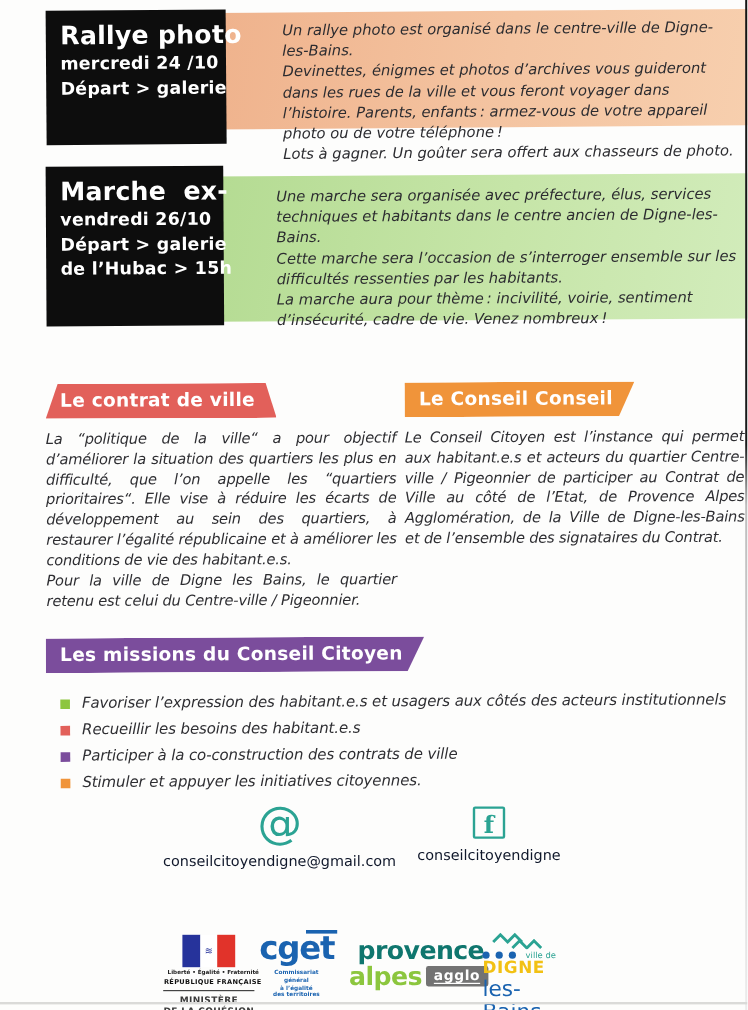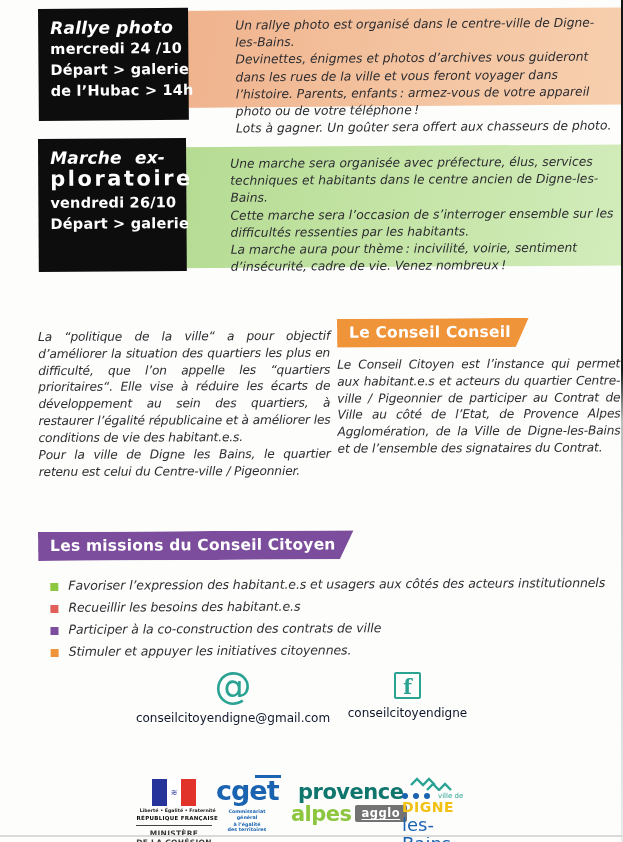--- a/index.html
+++ b/index.html
@@ -14,21 +14,21 @@
   .scan-bottom-line{position:absolute;left:0;right:0;bottom:5px;height:2px;background:#dadad8;}
 
   
   .event-row{position:absolute;left:38px;right:0;}
   #row1{top:9px;height:112px;transform:rotate(-0.45deg);transform-origin:left top;}
   #row2{top:139px;height:133px;transform:rotate(-0.35deg);transform-origin:left top;}
   .event-black{position:absolute;left:0;top:0;background:#0d0d0d;color:#fff;z-index:2;
     padding:10px 10px 8px 12px;box-sizing:border-box;}
   #row1 .event-black{width:150px;height:112px;}
   #row2 .event-black{width:148px;height:133px;}
-  .event-title{font-size:17px;font-weight:700;letter-spacing:0.2px;line-height:1.13;white-space:nowrap;font-style:italic;}
+  .event-title{font-size:21px;font-weight:700;letter-spacing:0.2px;line-height:1.13;white-space:nowrap;}
   #row2 .event-title{word-spacing:7px;}
   .event-title2:empty{display:none;}
   .event-title2{font-size:21px;font-weight:700;letter-spacing:2.5px;line-height:1.13;}
   .event-line{font-size:14.5px;font-weight:700;letter-spacing:0.2px;line-height:1.3;margin-top:2px;white-space:nowrap;}
   .event-desc{position:absolute;right:0;box-sizing:border-box;z-index:1;
     font-style:italic;font-size:12.3px;line-height:1.4;color:#2c2c30;}
   #desc1{left:137px;top:3px;height:97px;padding:7px 8px 6px 60px;
     background:linear-gradient(100deg,#efb28c 0%,#f4c4a1 55%,#f7cfae 100%);}
   #desc2{left:134px;top:9px;height:121px;padding:9px 8px 6px 58px;
     background:linear-gradient(100deg,#b4db92 0%,#c6e5a8 55%,#d2ecbb 100%);}
@@ -110,40 +110,40 @@
     <div class="event-desc" id="desc1">
       <p>Un rallye photo est organisé dans le centre-ville de Digne-les-Bains.</p>
       <p>Devinettes, énigmes et photos d’archives vous guideront dans les rues de la ville et vous feront voyager dans l’histoire. Parents, enfants : armez-vous de votre appareil photo ou de votre téléphone !</p>
       <p>Lots à gagner. Un goûter sera offert aux chasseurs de photo.</p>
     </div>
     <div class="event-black">
       <div class="event-title">Rallye photo</div>
 
       <div class="event-line">mercredi 24 /10</div>
       <div class="event-line">Départ &gt; galerie</div>
-      <div class="event-line">de l’Hubac &gt; 14h</div>
     </div>
   </div>
 
   <div class="event-row" id="row2">
     <div class="event-desc" id="desc2">
       <p>Une marche sera organisée avec préfecture, élus, services techniques et habitants dans le centre ancien de Digne-les-Bains.</p>
       <p>Cette marche sera l’occasion de s’interroger ensemble sur les difficultés ressenties par les habitants.</p>
       <p>La marche aura pour thème : incivilité, voirie, sentiment d’insécurité, cadre de vie. Venez nombreux !</p>
     </div>
     <div class="event-black">
       <div class="event-title">Marche ex-</div>
-      <div class="event-title2">ploratoire</div>
       <div class="event-line">vendredi 26/10</div>
       <div class="event-line">Départ &gt; galerie</div>
+      <div class="event-line">de l’Hubac &gt; 15h</div>
     </div>
   </div>
 
   <div id="cols">
     <div class="col-left">
+      <div class="badge badge-red">Le contrat de ville</div>
       <div class="col-body">
         <p>La “politique de la ville“ a pour objectif d’améliorer la situation des quartiers les plus en difficulté, que l’on appelle les “quartiers prioritaires“. Elle vise à réduire les écarts de développement au sein des quartiers, à restaurer l’égalité républicaine et à améliorer les conditions de vie des habitant.e.s.</p>
         <p>Pour la ville de Digne les Bains, le quartier retenu est celui du Centre-ville / Pigeonnier.</p>
       </div>
     </div>
     <div class="col-right">
       <div class="badge badge-orange">Le Conseil Conseil</div>
       <div class="col-body">
         <p>Le Conseil Citoyen est l’instance qui permet aux habitant.e.s et acteurs du quartier Centre-ville / Pigeonnier de participer au Contrat de Ville au côté de l’Etat, de Provence Alpes Agglomération, de la Ville de Digne-les-Bains et de l’ensemble des signataires du Contrat.</p>
       </div>

